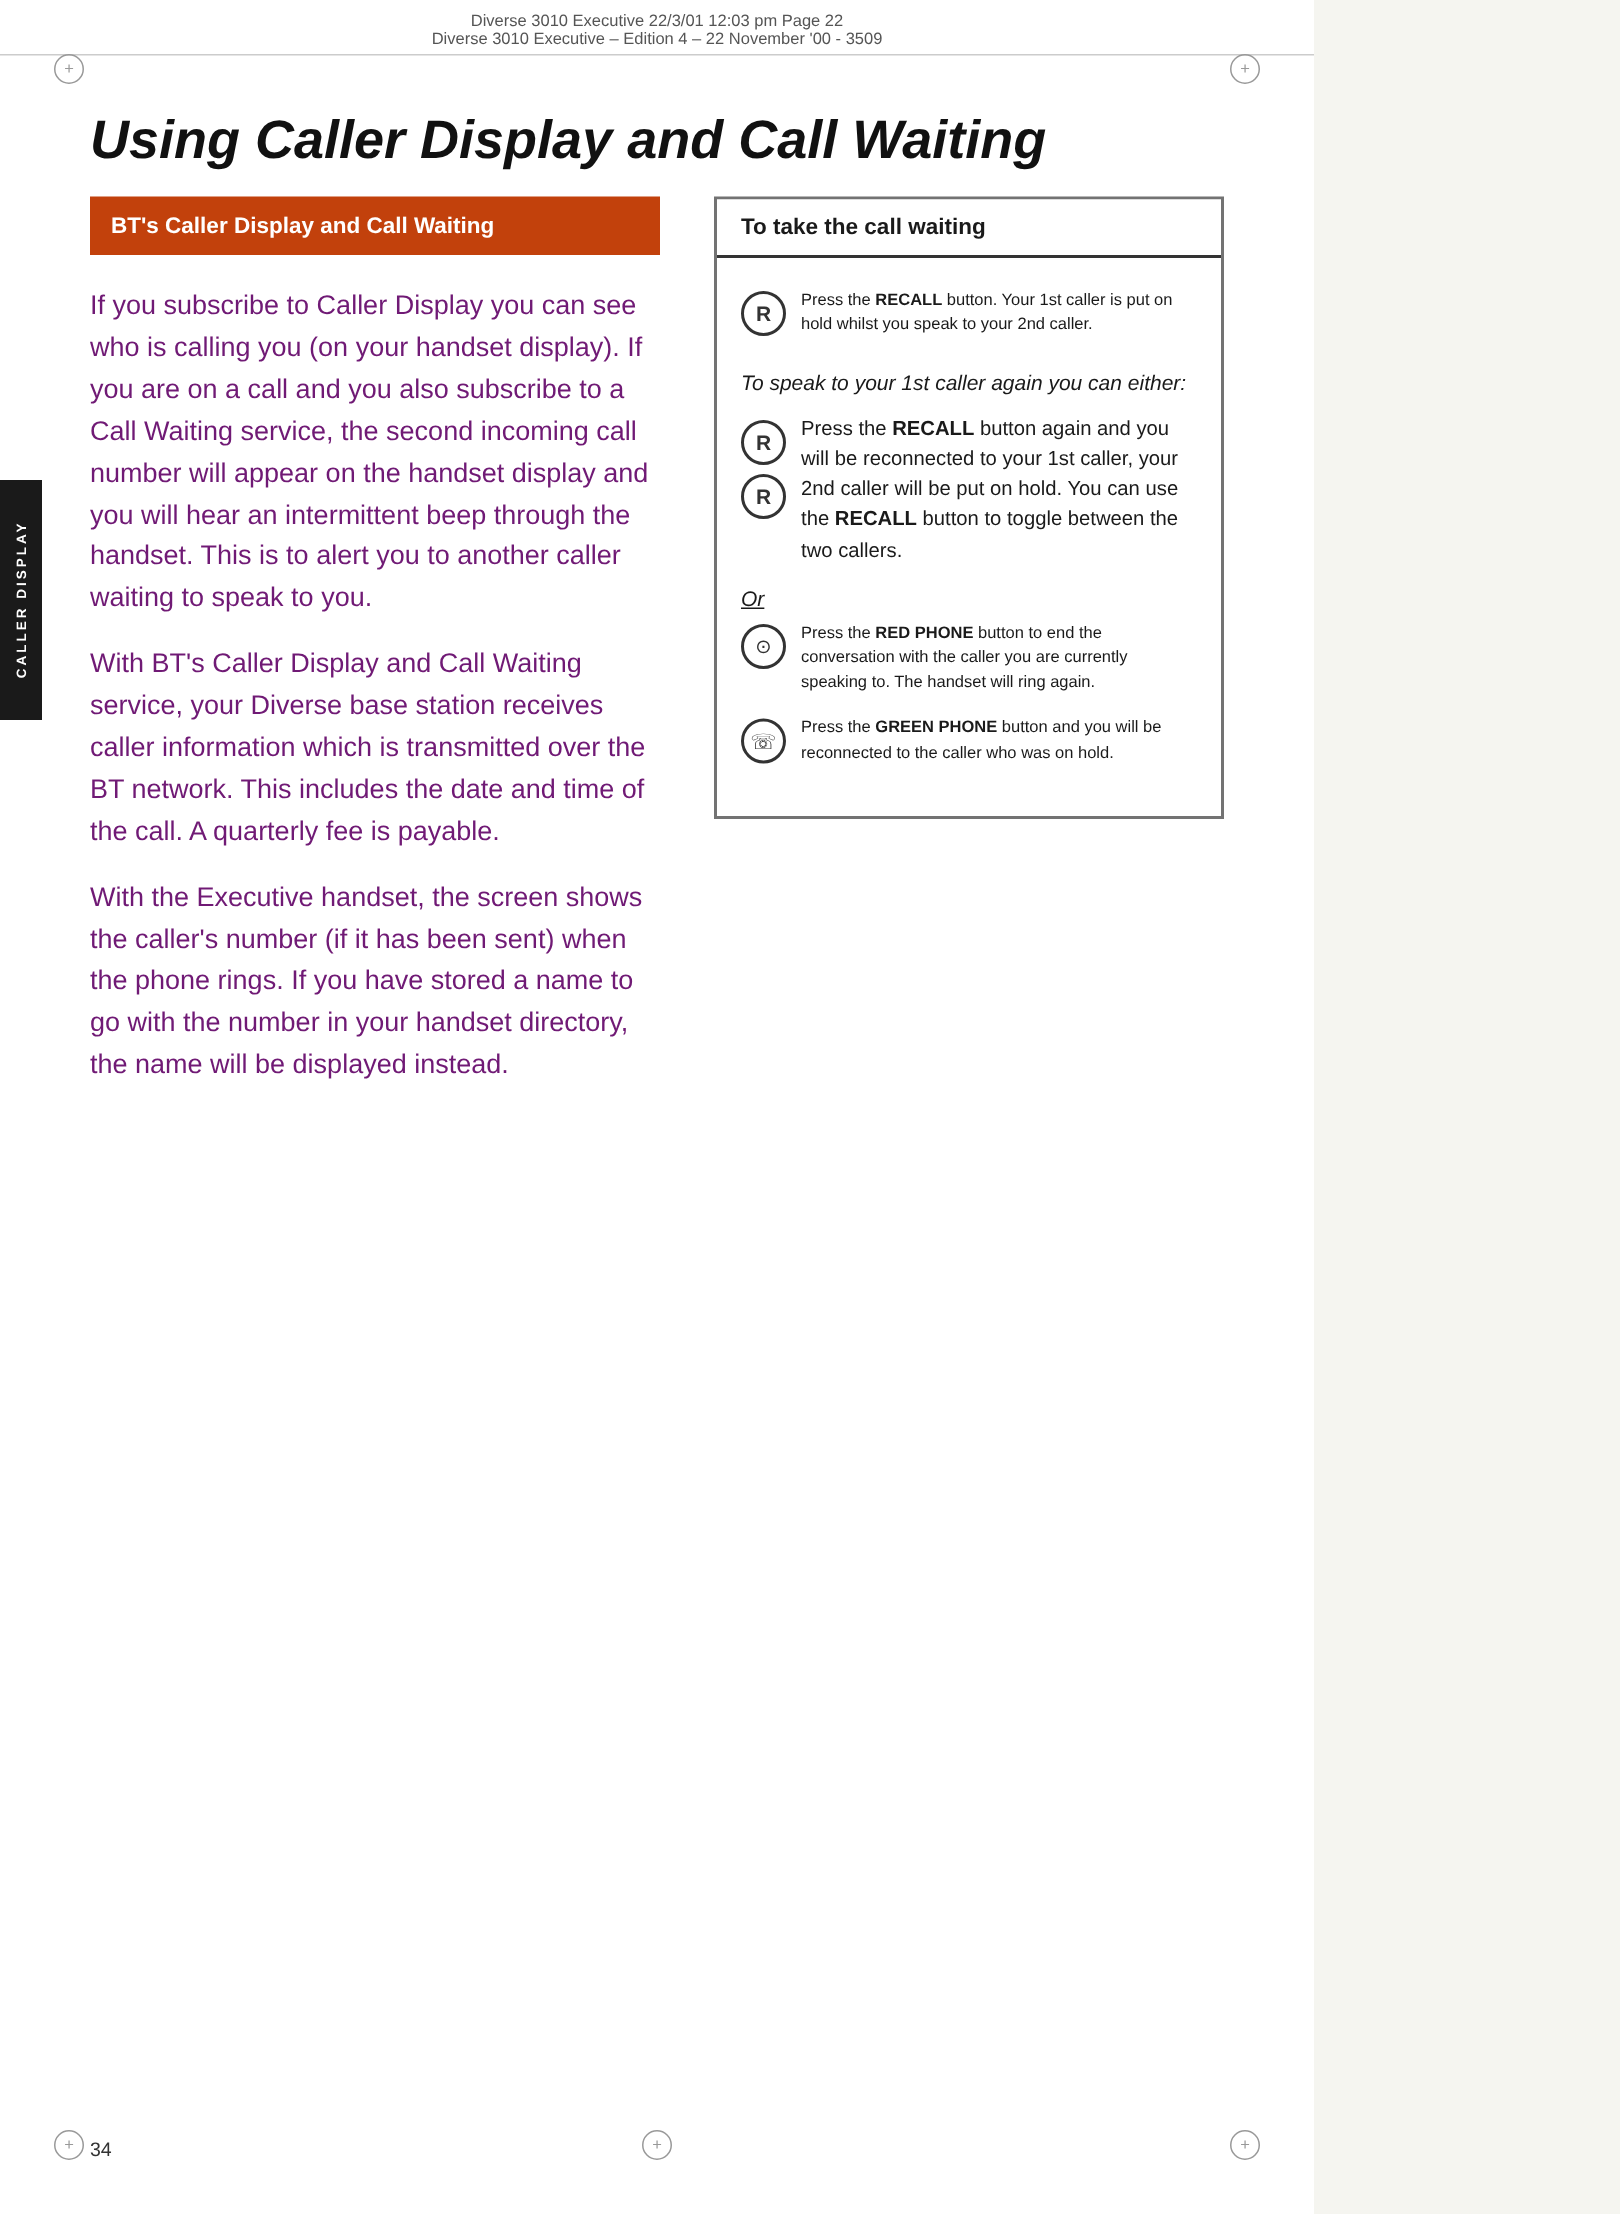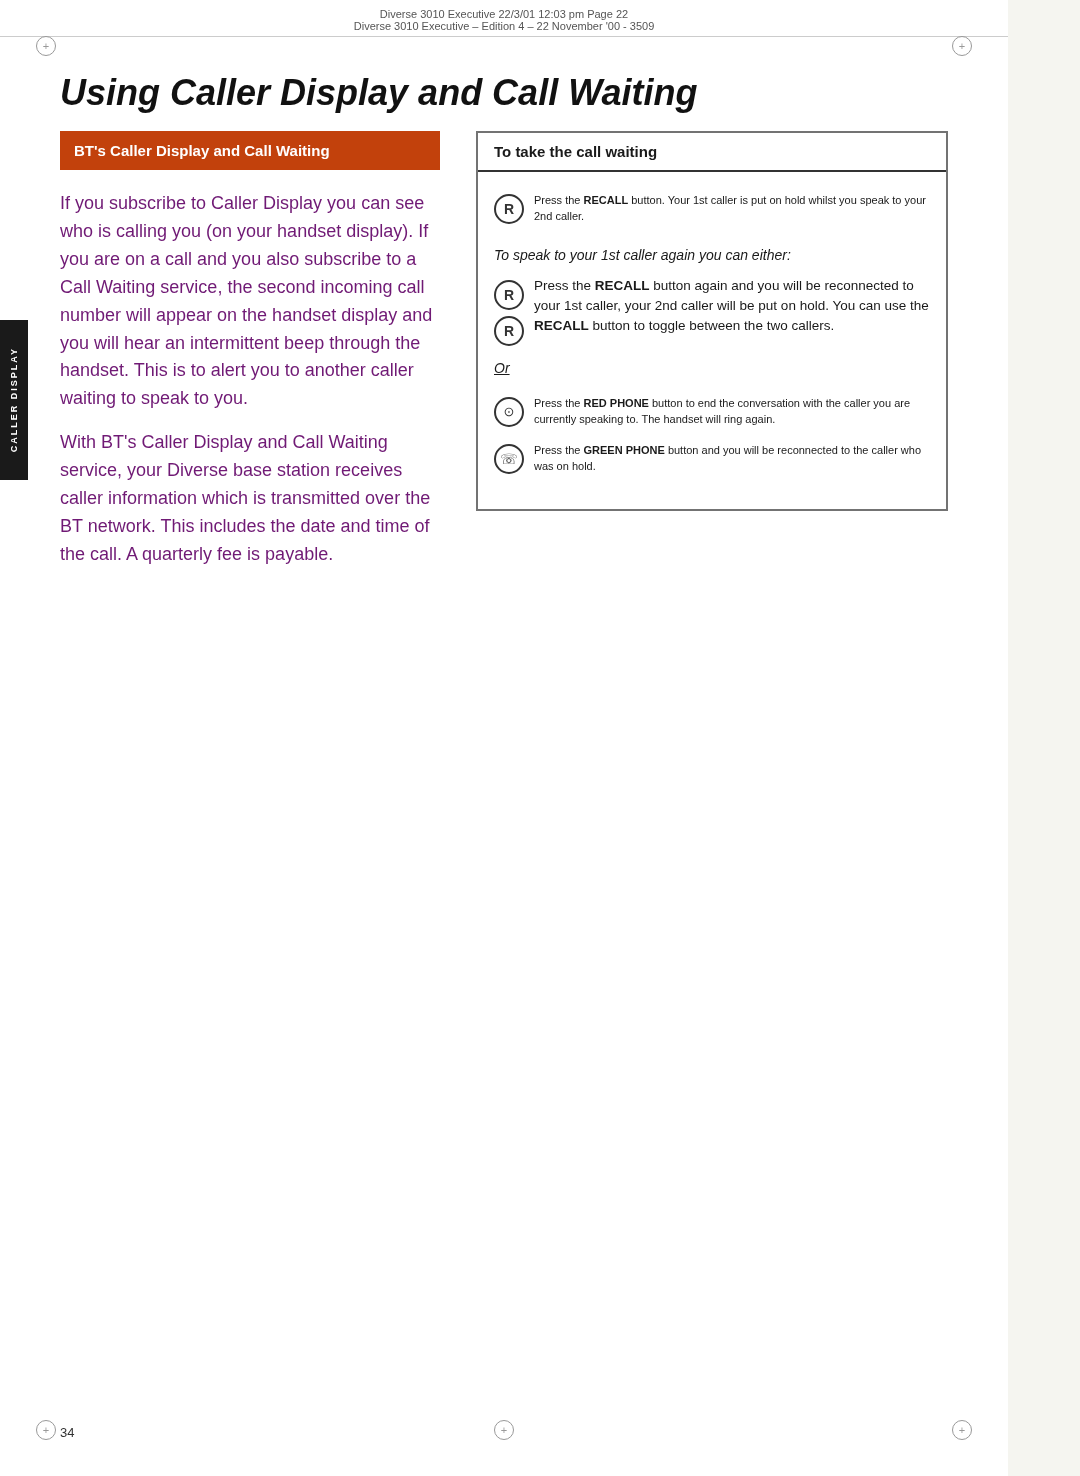--- a/index.html
+++ b/index.html
@@ -6,21 +6,21 @@
 
     body {
       width: 1080px;
       min-height: 1476px;
       background: #f5f5f0;
       font-family: Arial, Helvetica, sans-serif;
       position: relative;
     }
 
     .page {
-      width: 1008px;
+      width: 876px;
       min-height: 1476px;
       background: #ffffff;
       position: relative;
       padding: 0;
       overflow: hidden;
     }
 
     
     .header-strip {
       background: #ffffff;
@@ -197,21 +197,21 @@
       font-size: 14px;
       line-height: 1.5;
       color: #1a1a1a;
       margin: 20px 0 10px 0;
     }
 
     .or-text {
       font-style: italic;
       font-size: 14px;
       color: #1a1a1a;
-      margin: 8px 0 19px 0;
+      margin: 8px 0 7px 0;
       text-decoration: underline;
     }
 
     
     .r-icons-stack {
       display: flex;
       flex-direction: column;
       gap: 4px;
       flex-shrink: 0;
       margin-top: 2px;
@@ -299,20 +299,21 @@
 
     <h1 class="page-title">Using Caller Display and Call Waiting</h1>
 
     <div class="two-col">
 
       <div class="left-col">
         <div class="section-header">BT's Caller Display and Call Waiting</div>
 
         <p>If you subscribe to Caller Display you can see who is calling you (on your handset display). If you are on a call and you also subscribe to a Call Waiting service, the second incoming call number will appear on the handset display and you will hear an intermittent beep through the handset. This is to alert you to another caller waiting to speak to you.</p>
         <p>With BT's Caller Display and Call Waiting service, your Diverse base station receives caller information which is transmitted over the BT network. This includes the date and time of the call. A quarterly fee is payable.</p>
+        <p>With the Executive handset, the screen shows the caller's number (if it has been sent) when the phone rings. If you have stored a name to go with the number in your handset directory, the name will be displayed instead.</p>
       </div>
 
       <div class="right-col">
         <div class="right-col-header">To take the call waiting</div>
         <div class="right-col-body">
 
           <div class="instr-item">
             <div class="r-icon">
               <span>R</span>
             </div>

